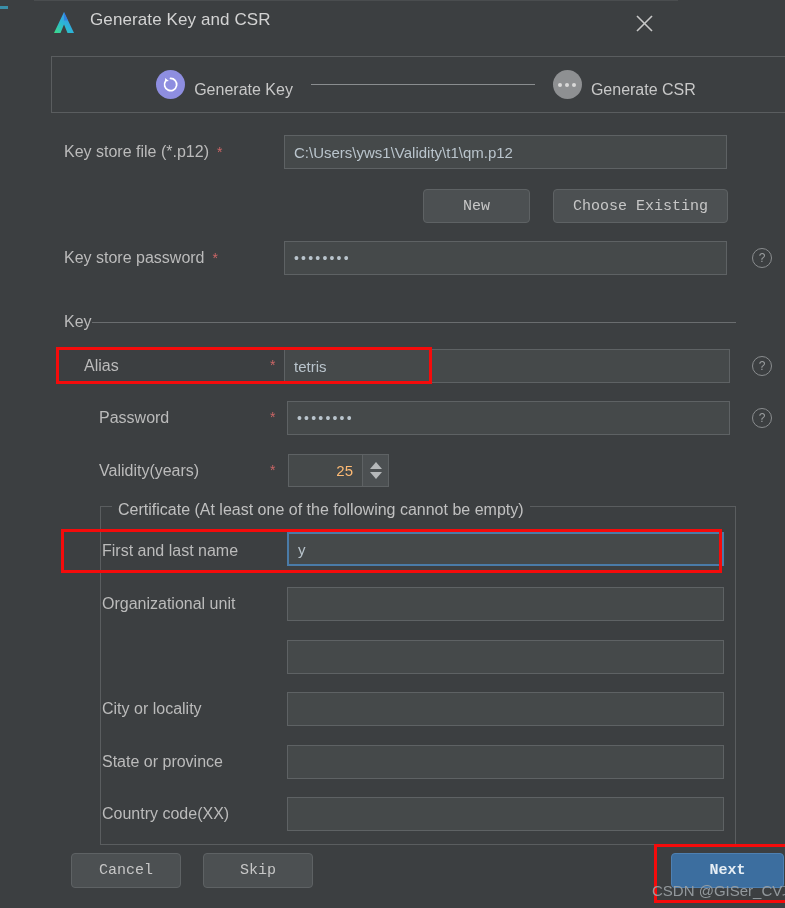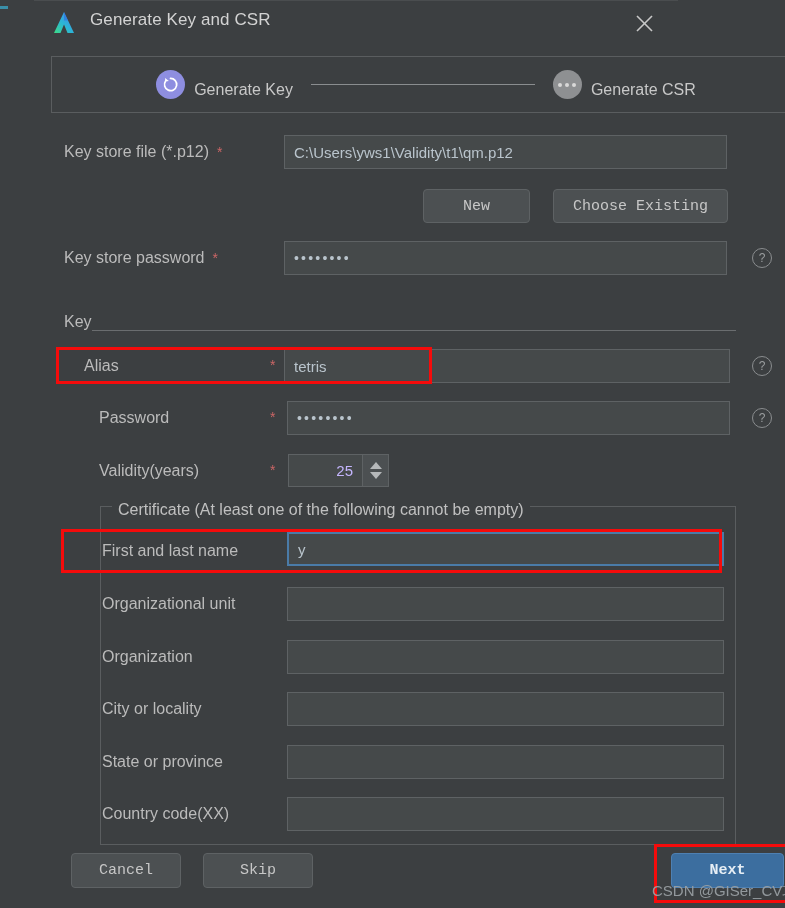--- a/index.html
+++ b/index.html
@@ -206,21 +206,21 @@
     justify-content: center;
     font-family: "Liberation Sans", sans-serif;
   }
 
   
   .section-key {
     position: absolute;
     left: 30px; top: 312px;
     width: 672px;
     display: flex;
-    align-items: flex-end;
+    align-items: center;
     gap: 0;
   }
   .section-key .sk-label {
     font-size: 16px;
     color: #bbbbbb;
   }
   .section-key .sk-line {
     flex: 1;
     height: 1px;
     background: #6a6d6f;
@@ -233,21 +233,21 @@
     width: 101px; height: 33px;
     display: flex;
     box-sizing: border-box;
   }
   .spinner .sp-val {
     flex: 1;
     background: #45494a;
     border: 1px solid #5e6264;
     border-right: none;
     box-sizing: border-box;
-    color: #c4b5fd;
+    color: #fdba74;
     font-size: 15px;
     display: flex;
     align-items: center;
     justify-content: flex-end;
     padding-right: 9px;
   }
   .spinner .sp-arrows {
     width: 27px;
     background: #4c5052;
     border: 1px solid #5e6264;
@@ -420,23 +420,20 @@
     <div class="row" style="left:68px; top:533px;">
       <span class="lbl">First and last name</span>
     </div>
     <div class="field focus" style="position:absolute; left:253px; top:531px; width:437px;">y</div>
 
     <div class="row" style="left:68px; top:586px;">
       <span class="lbl">Organizational unit</span>
     </div>
     <div class="field" style="position:absolute; left:253px; top:586px; width:437px;"></div>
 
-    <div class="row" style="left:68px; top:639px;">
-      <span class="lbl">Organization</span>
-    </div>
     <div class="field" style="position:absolute; left:253px; top:639px; width:437px;"></div>
 
     <div class="row" style="left:68px; top:691px;">
       <span class="lbl">City or locality</span>
     </div>
     <div class="field" style="position:absolute; left:253px; top:691px; width:437px;"></div>
 
     <div class="row" style="left:68px; top:744px;">
       <span class="lbl">State or province</span>
     </div>

